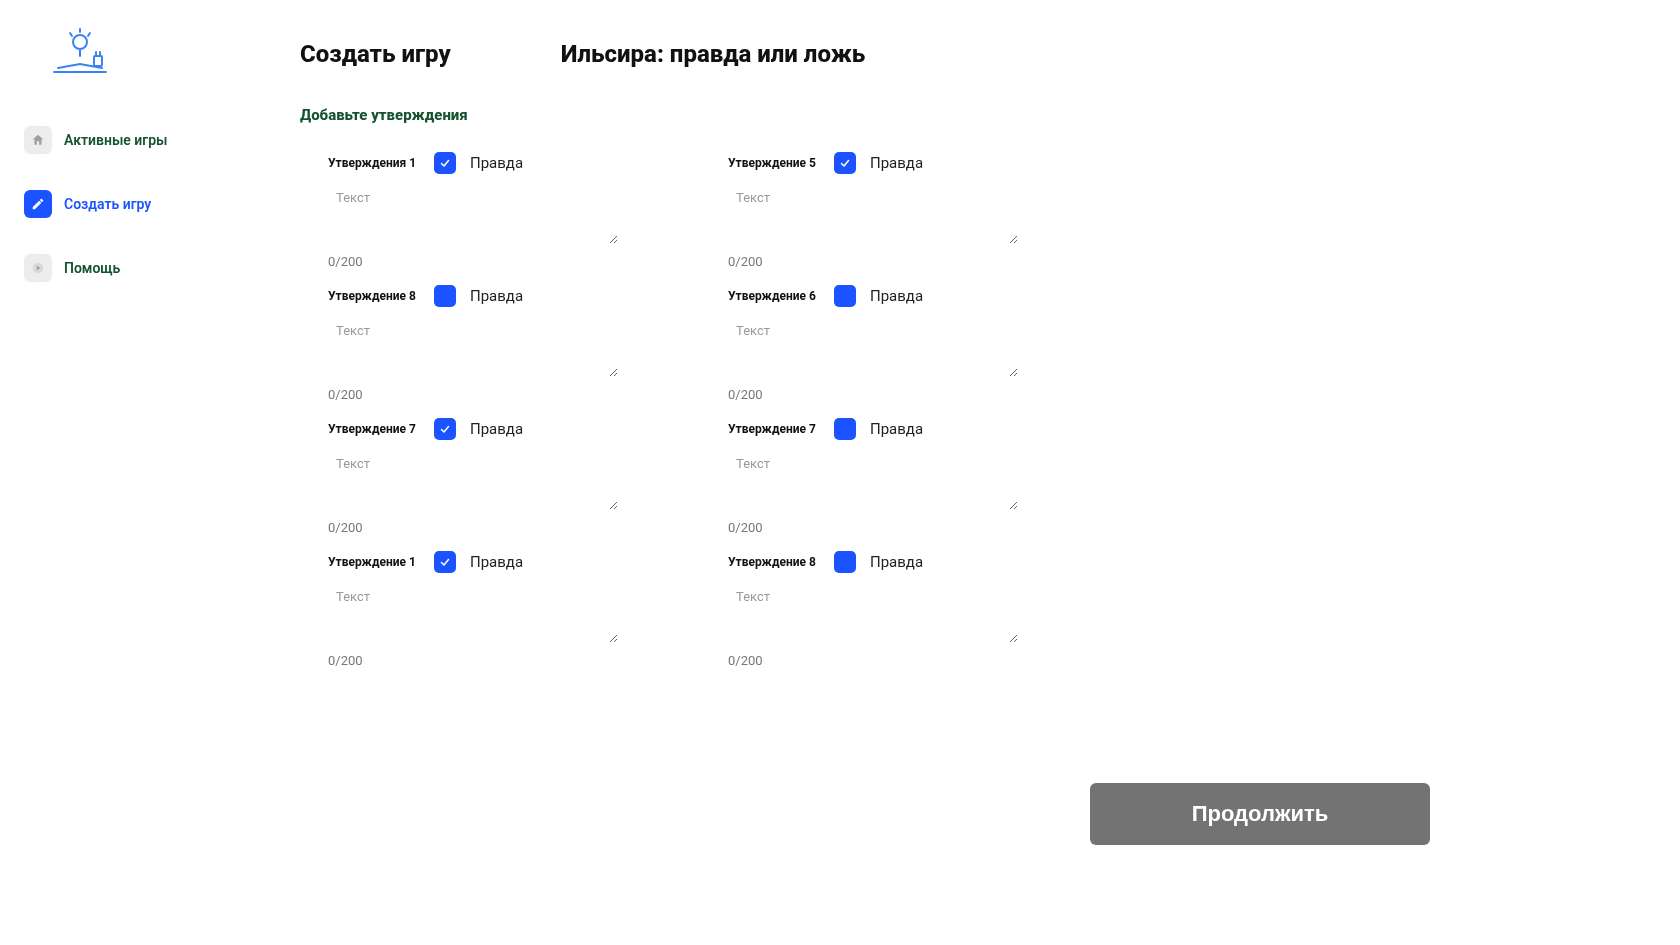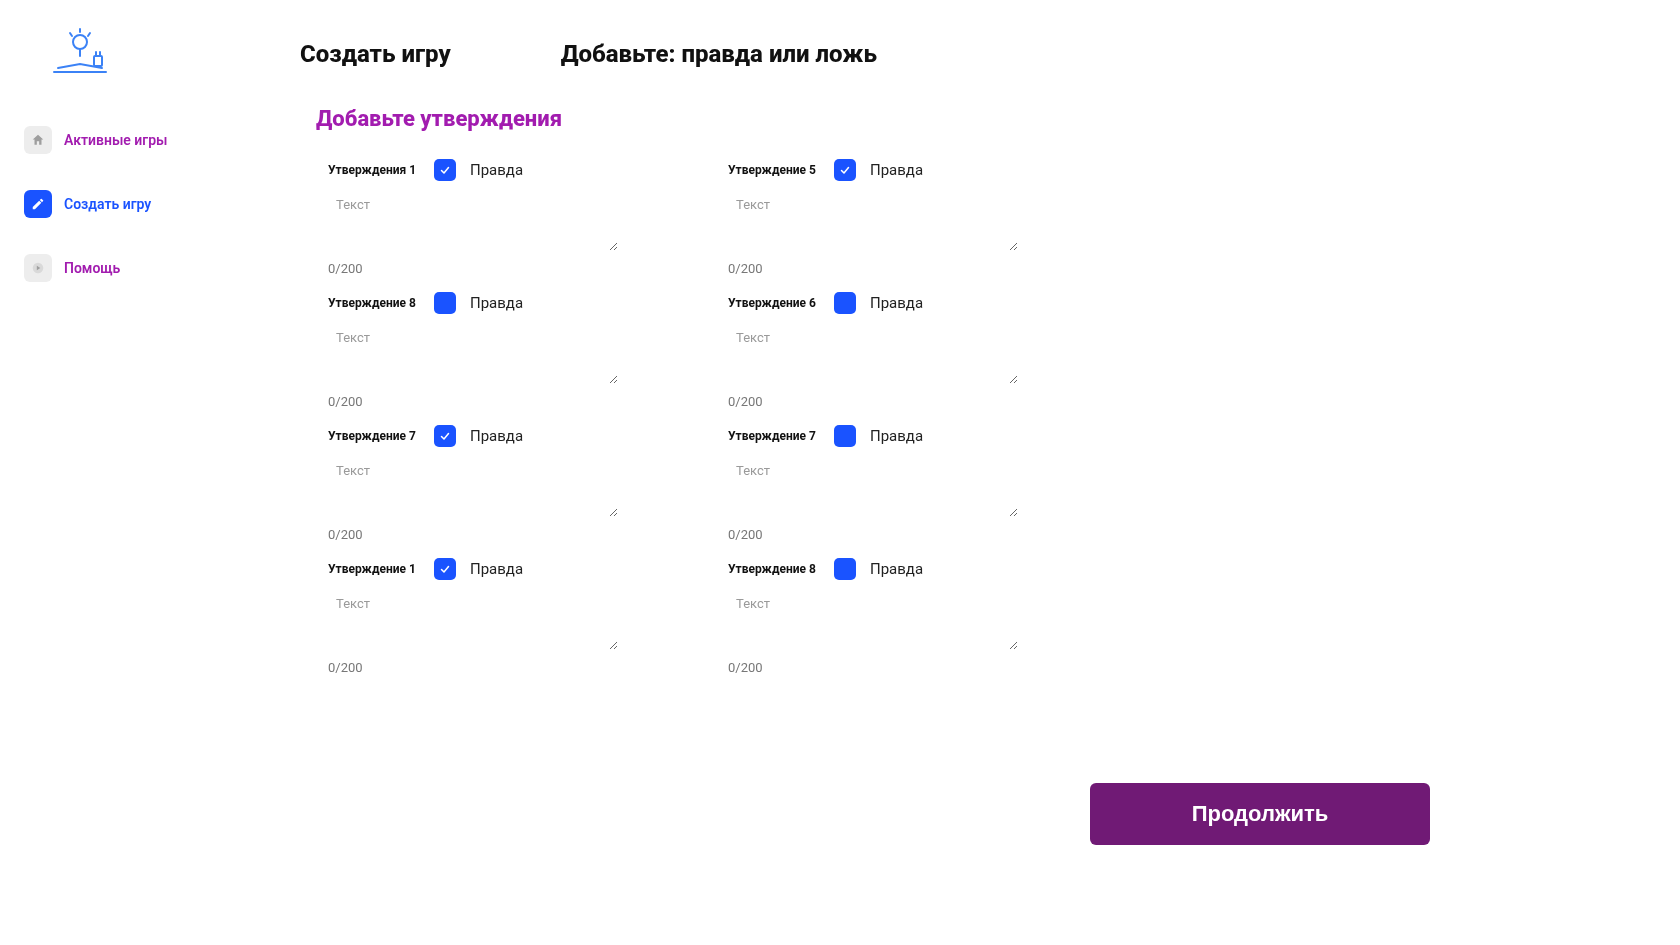--- a/index.html
+++ b/index.html
@@ -34,45 +34,44 @@
   .nav-icon {
     width: 28px;
     height: 28px;
     border-radius: 6px;
     display: flex;
     align-items: center;
     justify-content: center;
     flex-shrink: 0;
   }
   .nav-item.inactive .nav-icon { background: #ededed; color: #9e9e9e; }
-  .nav-item.inactive { color: #a21caf; }
+  .nav-item.inactive { color: #14532d; }
   .nav-item.active .nav-icon { background: #1a53ff; color: #fff; }
   .nav-item.active { color: #1a53ff; }
 
   .main {
     flex: 1;
     padding: 40px 40px 20px 40px;
     position: relative;
   }
   .header-row {
     display: flex;
     gap: 110px;
     margin-bottom: 38px;
   }
   .header-row h1 {
     font-size: 24px;
     font-weight: 800;
     color: #111;
   }
   .section-title {
-    font-size: 22px;
+    font-size: 15px;
     font-weight: 800;
-    color: #a21caf;
+    color: #14532d;
     margin-bottom: 28px;
-    margin-left: 16px;
   }
   .columns {
     display: flex;
     gap: 60px;
   }
   .col { width: 340px; }
   .stmt { margin-bottom: 16px; }
   .stmt-head {
     display: flex;
     align-items: center;
@@ -121,21 +120,21 @@
     color: #777;
     padding-left: 28px;
     margin-top: 6px;
   }
   .continue-btn {
     position: absolute;
     right: 250px;
     bottom: 100px;
     width: 340px;
     height: 62px;
-    background: #701a75;
+    background: #737373;
     color: #fff;
     border: none;
     border-radius: 6px;
     font-size: 22px;
     font-weight: 600;
     cursor: pointer;
   }
 </style>
 </head>
 <body>
@@ -181,21 +180,21 @@
             <path d="M10 8l6 4-6 4V8z" fill="currentColor"></path>
           </svg>
       </span>
       <span>Помощь</span>
     </div>
   </aside>
 
   <main class="main">
     <div class="header-row">
       <h1>Создать игру</h1>
-      <h1>Добавьте: правда или ложь</h1>
+      <h1>Ильсира: правда или ложь</h1>
     </div>
 
     <h2 class="section-title">Добавьте утверждения</h2>
 
     <div class="columns">
       <div class="col" id="col-left">
           <div class="stmt">
             <div class="stmt-head">
               <span class="stmt-label">Утверждения 1</span>
               <span class="chk">

